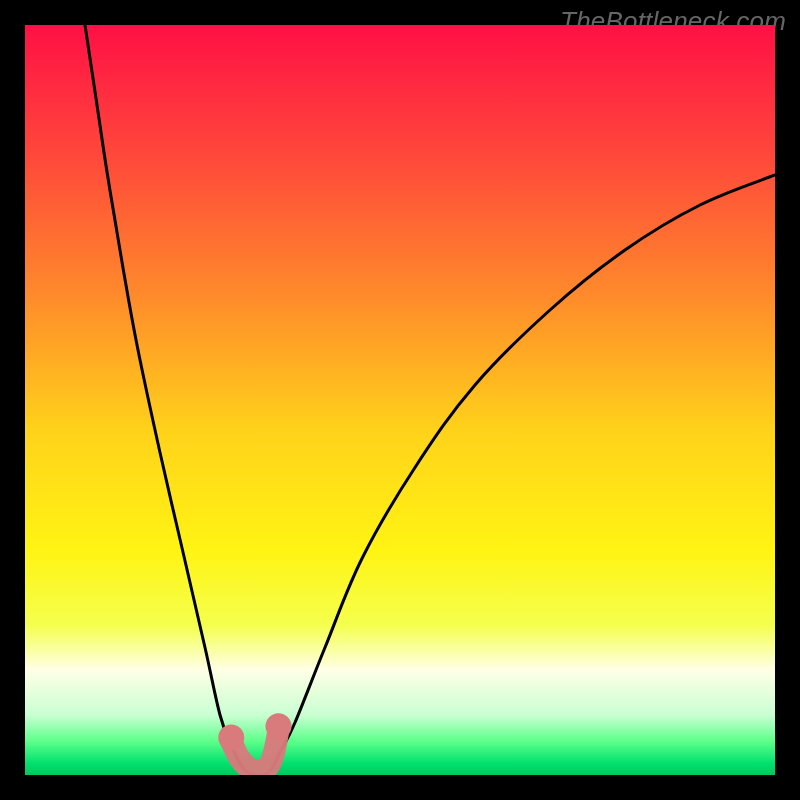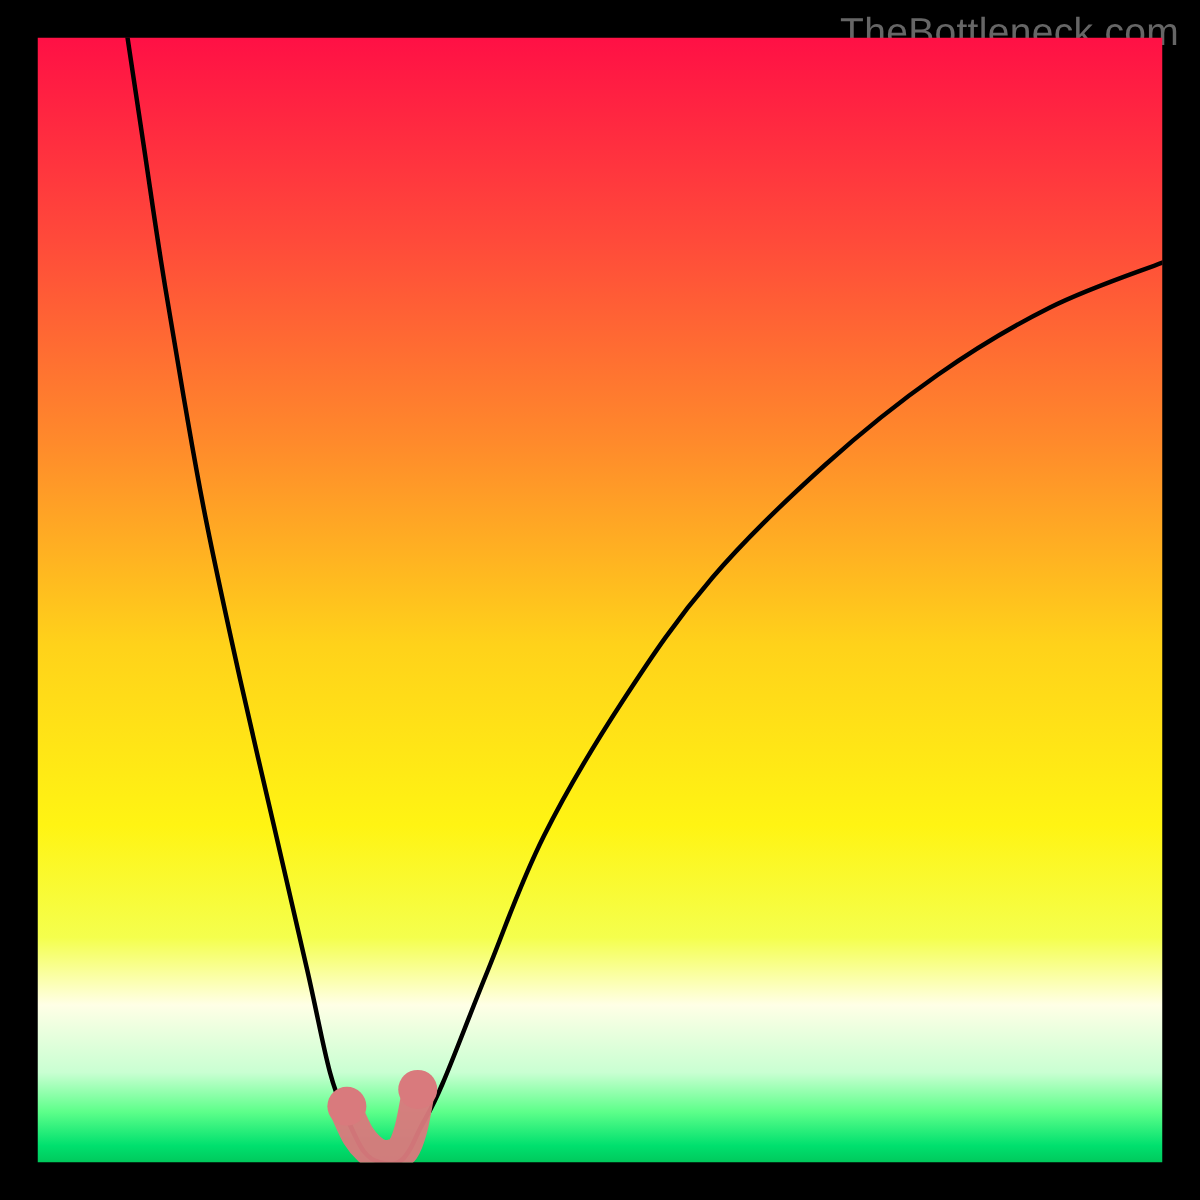--- a/index.html
+++ b/index.html
@@ -19,20 +19,21 @@
   }
   .watermark {
     position: absolute;
     top: 6px;
     right: 14px;
     color: #666;
     font-size: 26px;
     font-weight: 500;
     letter-spacing: 0.2px;
     user-select: none;
+    font-style: italic;
   }
   svg.plot {
     position: absolute;
     left: 25px;
     top: 25px;
     width: 750px;
     height: 750px;
     display: block;
   }
 </style>

